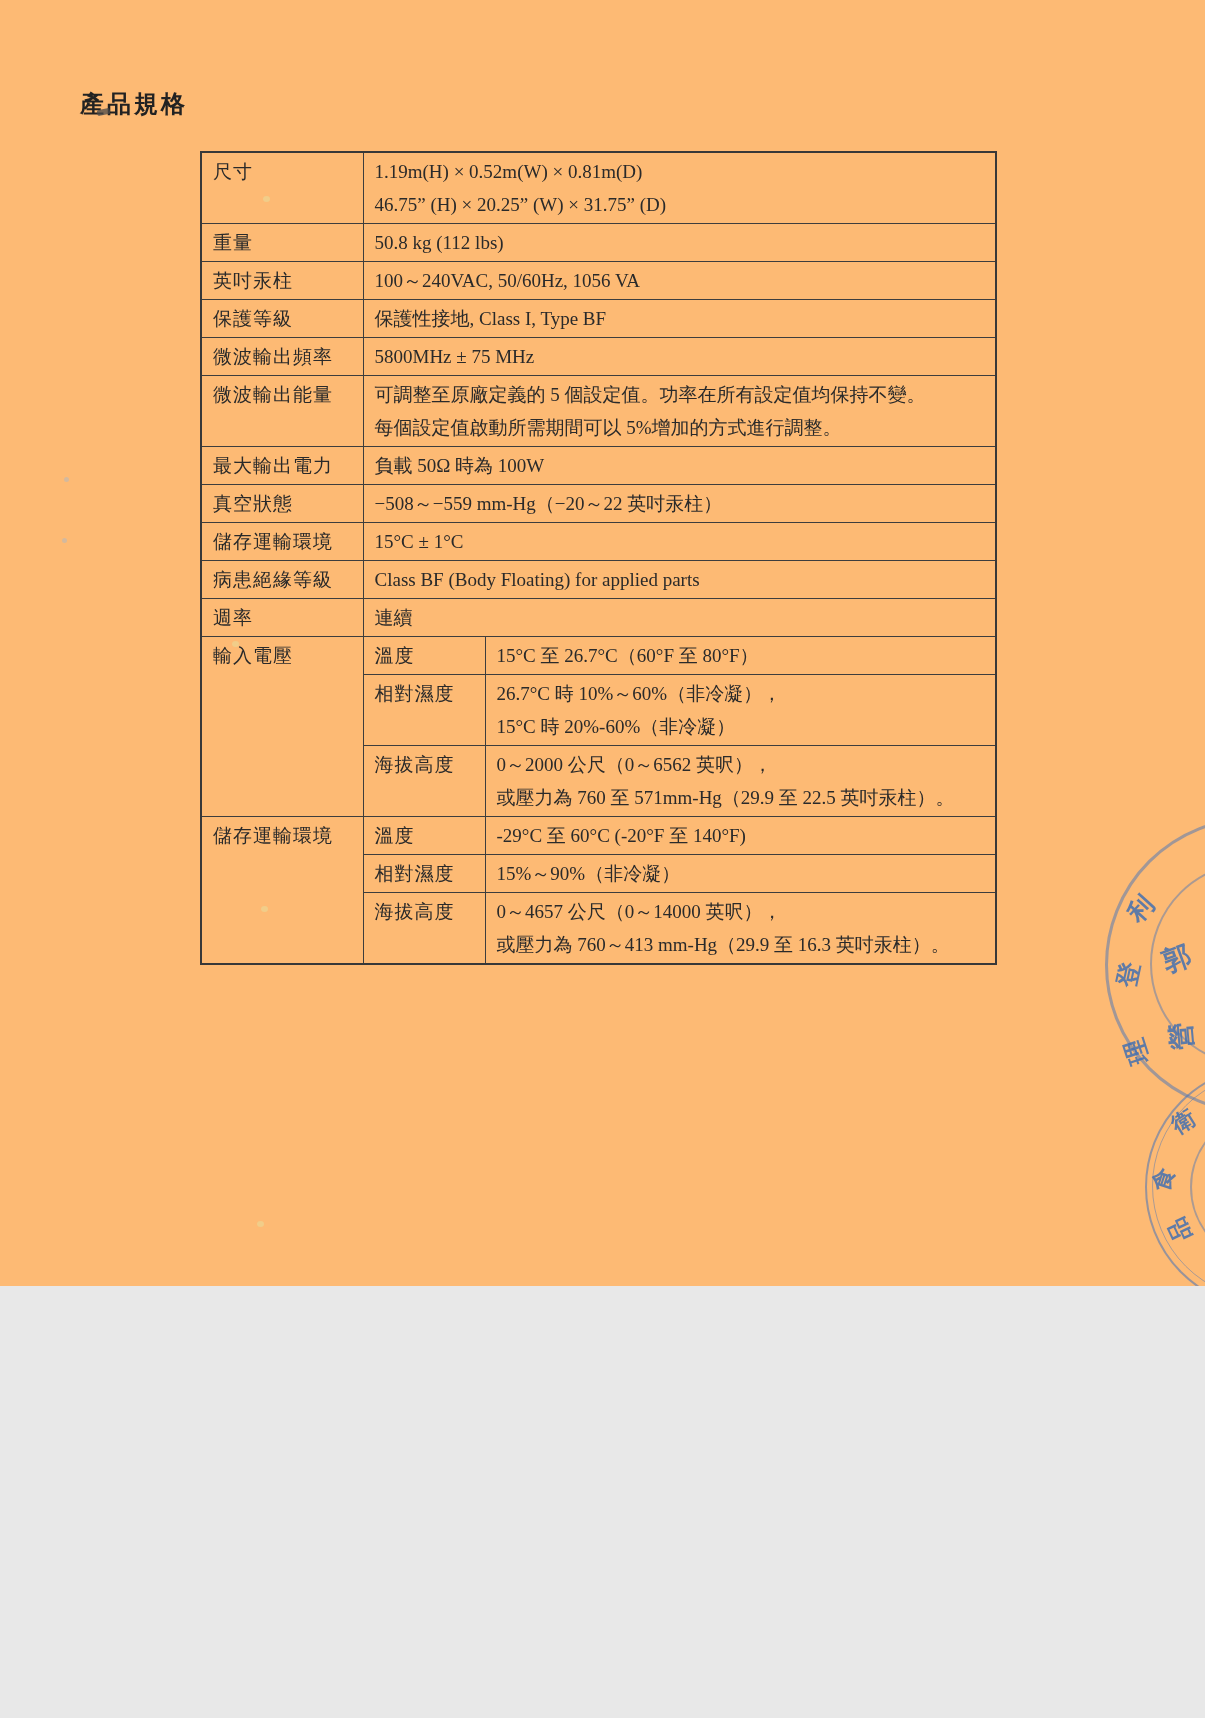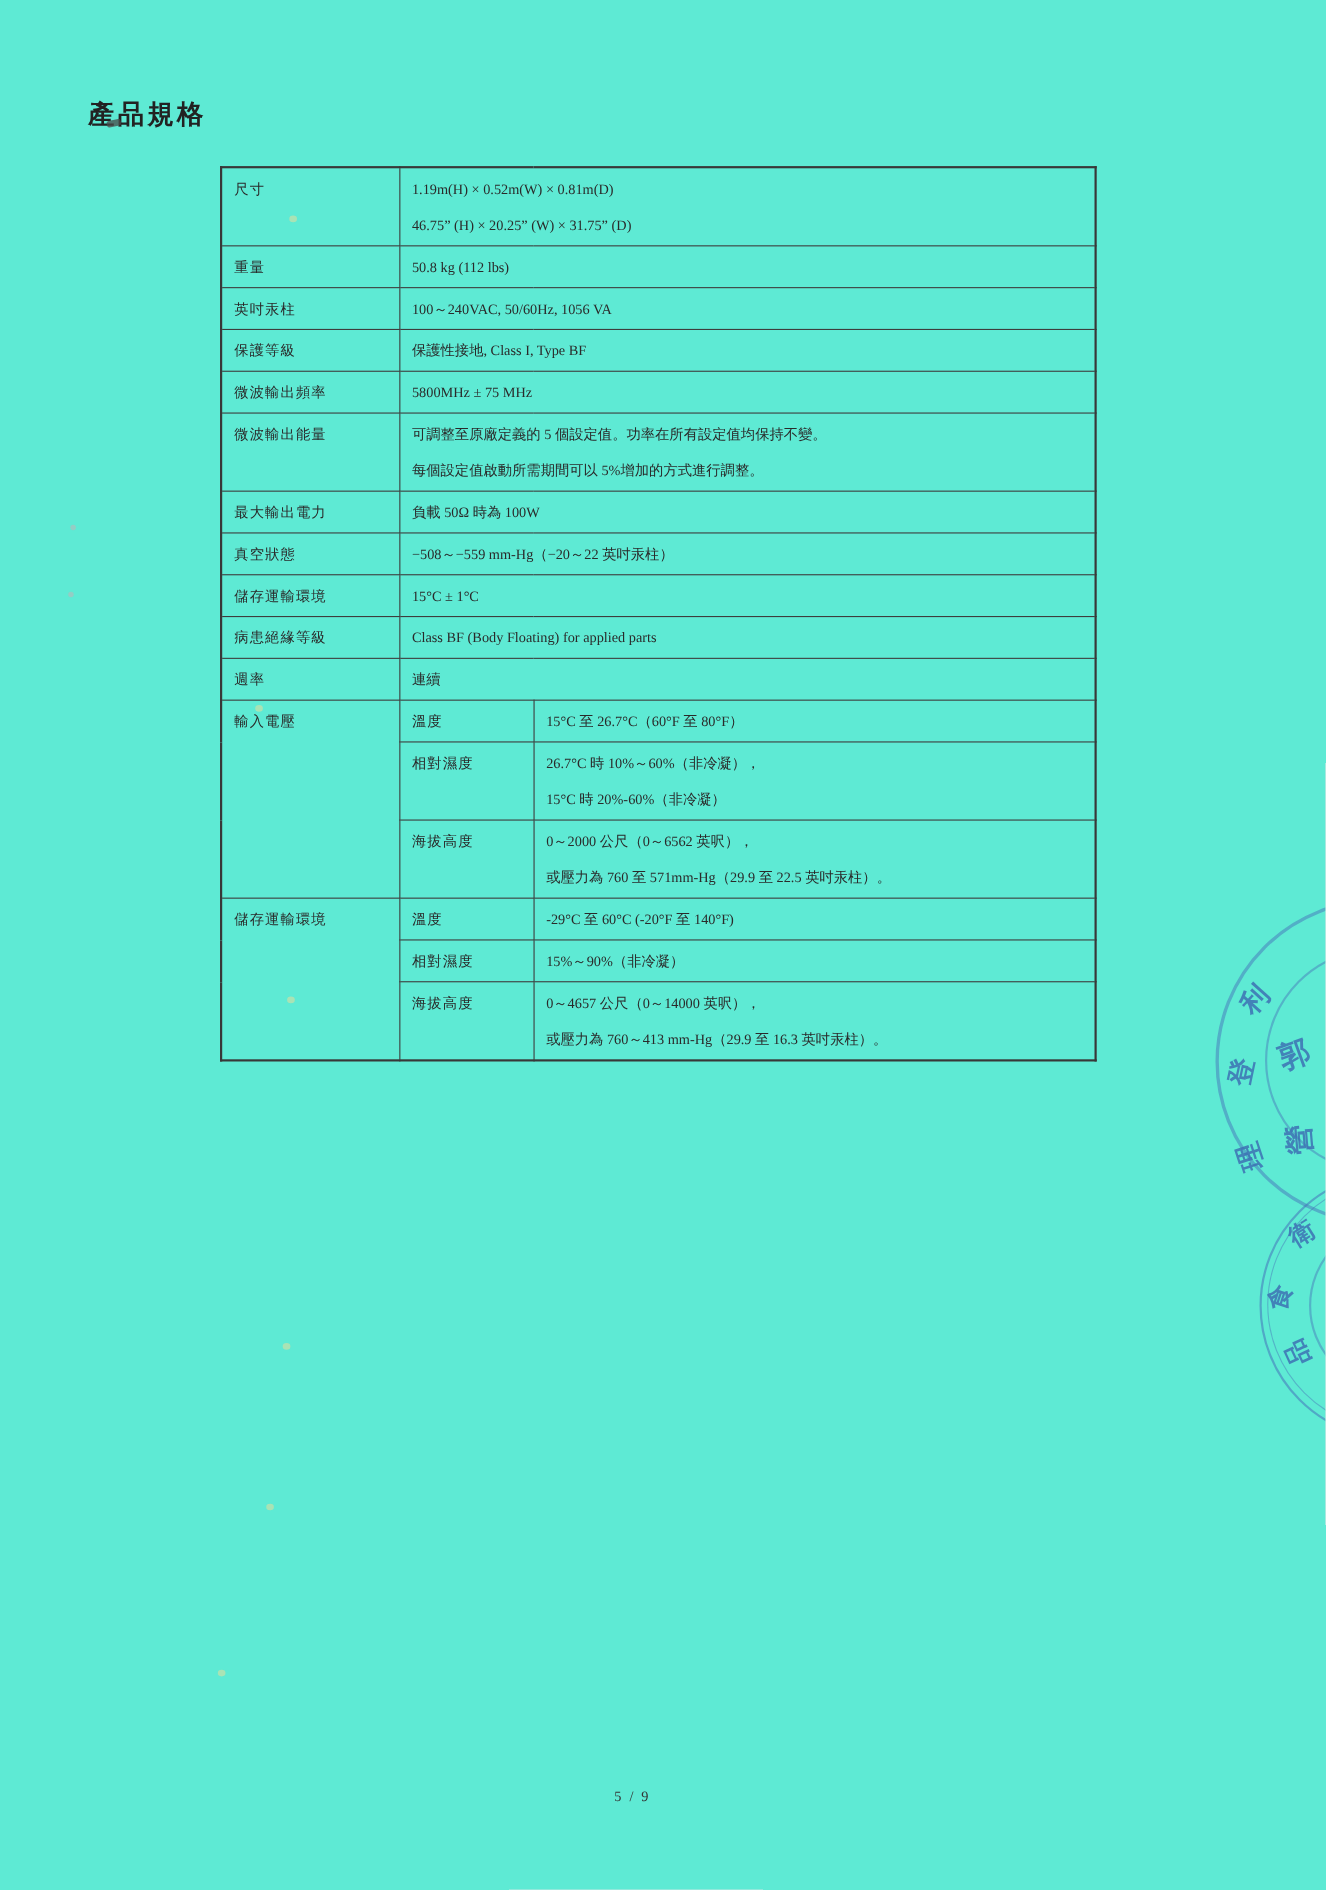--- a/index.html
+++ b/index.html
@@ -1,40 +1,40 @@
 <!DOCTYPE html>
 <html><head>
 <meta charset="utf-8">
 <style>
   html,body { margin:0; padding:0; background:#e8e8e8; }
   #page {
     position:relative;
-    width:1205px; height:1718px;
+    width:1205px; height:1286px;
     margin:0 auto;
-    background:#5eead4;
+    background:#fdba74;
     overflow:hidden;
     font-family:"Liberation Serif","DejaVu Serif",serif;
     color:#2a2a2a;
   }
   .page-title {
     position:absolute; left:80px; top:88px;
     font-size:24px; font-weight:bold; letter-spacing:3px;
     color:#222;
   }
   table.spec {
     position:absolute; left:200px; top:151px;
     width:797px;
     border-collapse:collapse;
     table-layout:fixed;
     border:2px solid #383838;
   }
   table.spec td {
     border:1.4px solid #3d3d3d;
     padding:2px 8px 2px 11px;
-    font-size:13px;
+    font-size:19px;
     line-height:33px;
     vertical-align:top;
     white-space:pre-line;
     overflow:hidden;
   }
   td.lbl { letter-spacing:1px; }
   col.c1 { width:162px; }
   col.c2 { width:122px; }
   
   .stamp { position:absolute; pointer-events:none; }

